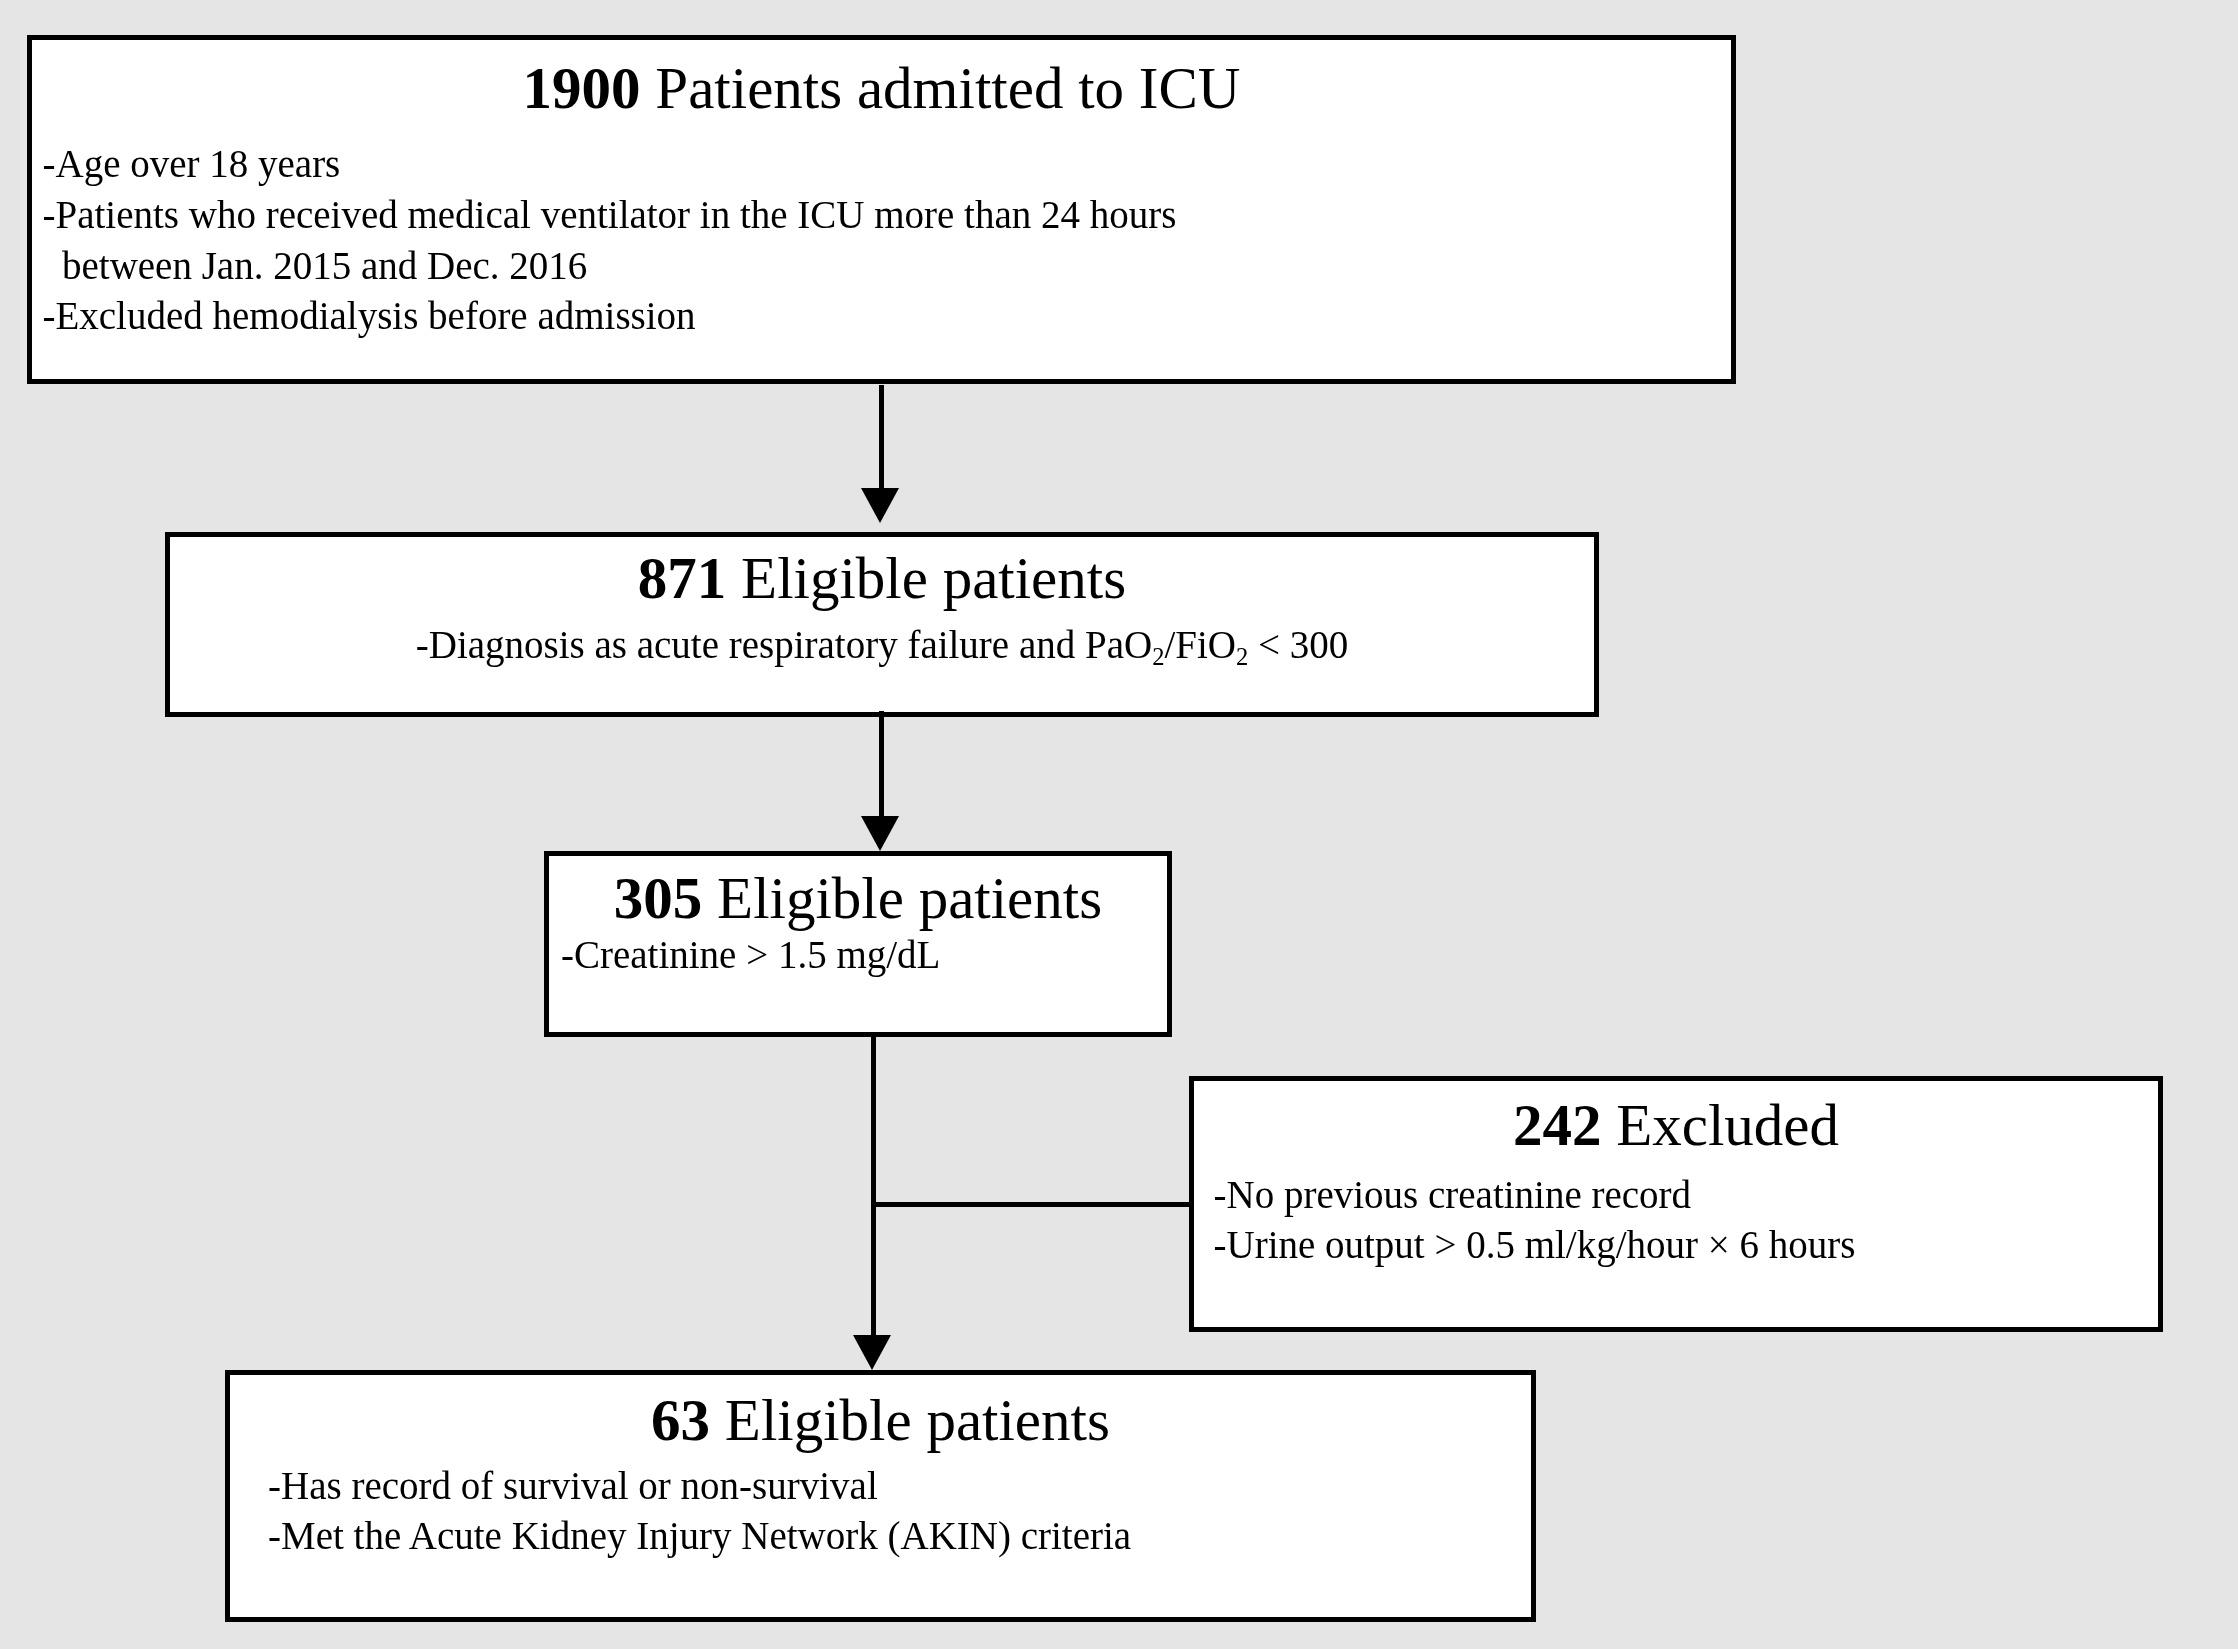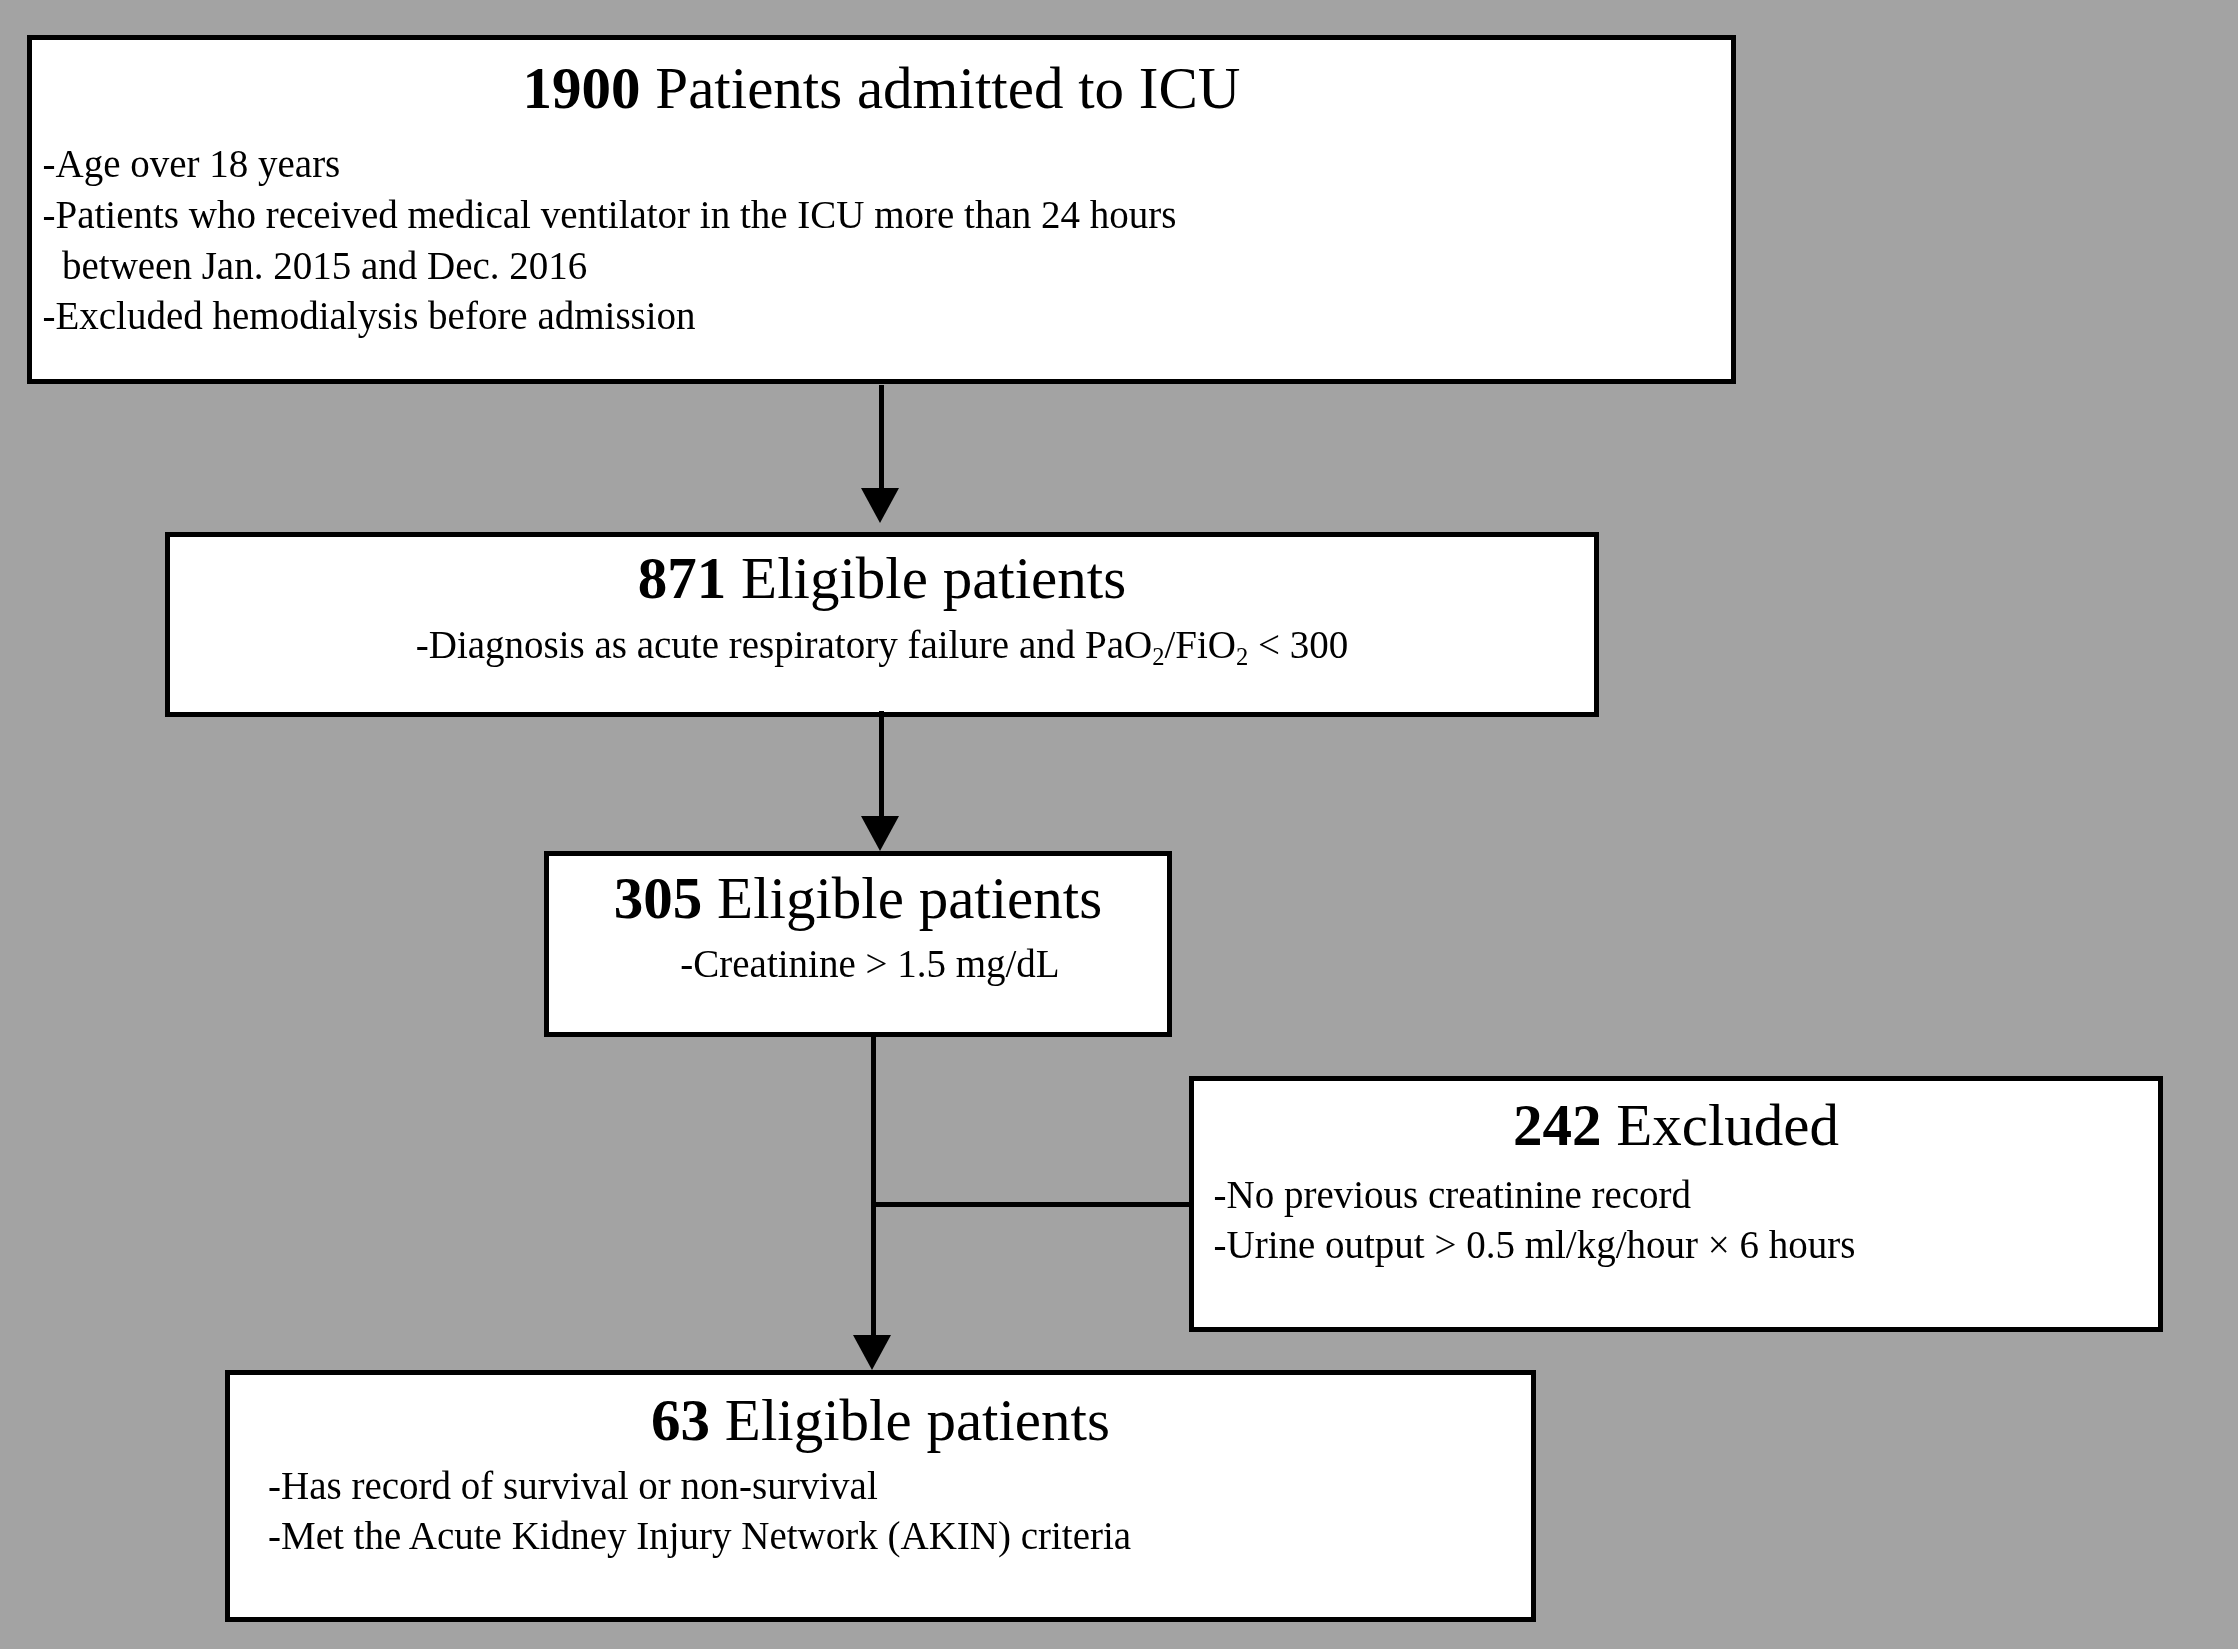--- a/index.html
+++ b/index.html
@@ -8,21 +8,21 @@
     background: #ffffff;
   }
   body {
     font-family: "Liberation Serif", "DejaVu Serif", serif;
     color: #000000;
   }
   #canvas {
     position: relative;
     width: 2239px;
     height: 1650px;
-    background: #a3a3a3;
+    background: #e5e5e5;
     overflow: hidden;
   }
 
   
   .box {
     position: absolute;
     box-sizing: border-box;
     border: 5.3px solid #000000;
     background: #ffffff;
   }
@@ -57,21 +57,21 @@
   #box-icu       { left: 27px;   top: 35px;   width: 1709px; height: 349px; }
   #box-icu .box-title { margin-top: 18px; }
   #box-icu .box-body  { margin-top: 21px; padding-left: 10.5px; }
 
   #box-871       { left: 165px;  top: 532px;  width: 1434px; height: 185px; }
   #box-871 .box-title { margin-top: 10.5px; }
   #box-871 .box-body  { margin-top: 12px; text-align: center; }
 
   #box-305       { left: 544px;  top: 851px; width: 628px;  height: 186px; }
   #box-305 .box-title { margin-top: 12px; }
-  #box-305 .box-body  { margin-top: 11px; padding-left: 24px; text-align: center; }
+  #box-305 .box-body  { margin-top: 2px; padding-left: 12px; }
 
   #box-excluded  { left: 1189px; top: 1076px; width: 974px; height: 256px; }
   #box-excluded .box-title { margin-top: 13.5px; }
   #box-excluded .box-body  { margin-top: 15px; padding-left: 19.5px; }
 
   #box-63        { left: 225px;  top: 1370px; width: 1311px; height: 252px; }
   #box-63 .box-title { margin-top: 15px; }
   #box-63 .box-body  { margin-top: 10.5px; padding-left: 38px; }
 
   

